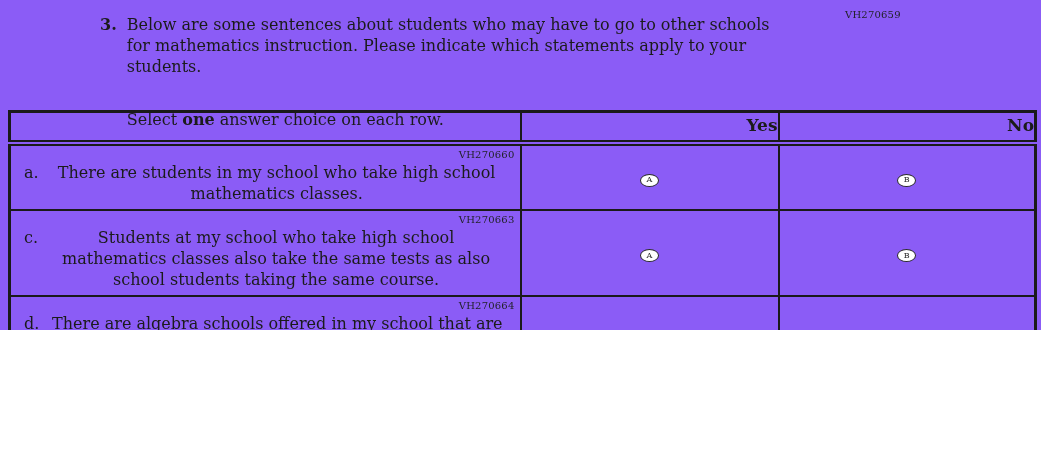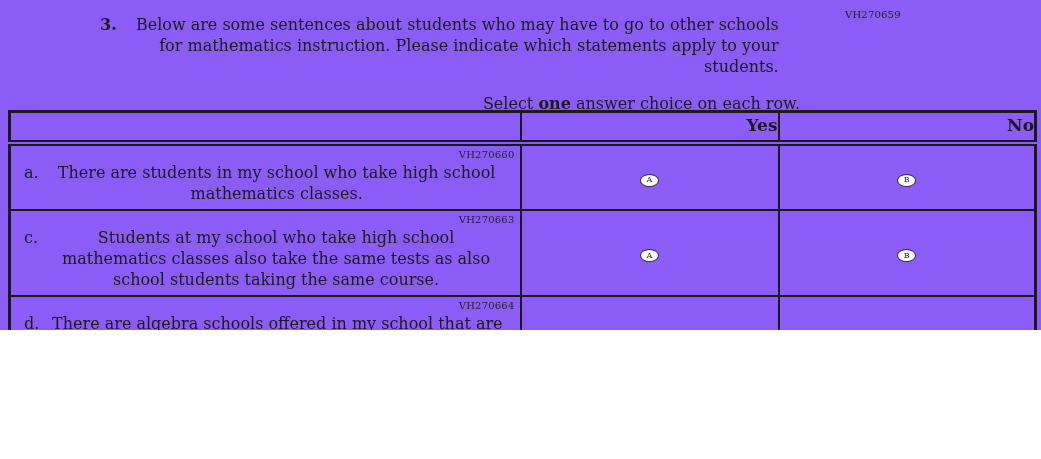--- a/index.html
+++ b/index.html
@@ -28,28 +28,28 @@
     display: flex;
     gap: 10px;
     width: 700px;
   }
   .q-num {
     font-weight: 700;
     font-size: 16px;
     line-height: 21px;
     flex: 0 0 auto;
   }
-  .q-body { flex: 1; text-align: right; }
+  .q-body { flex: 1; }
   .q-text {
     font-size: 16px;
     line-height: 21px;
     max-width: 652px;
   }
   .q-instr {
-    margin-top: 16px;
+    margin-top: 32px;
     font-size: 16px;
     line-height: 21px;
   }
   .q-instr b { font-weight: 700; }
 
   table.grid {
     position: absolute;
     left: 8px;
     top: 110px;
     border-collapse: collapse;

